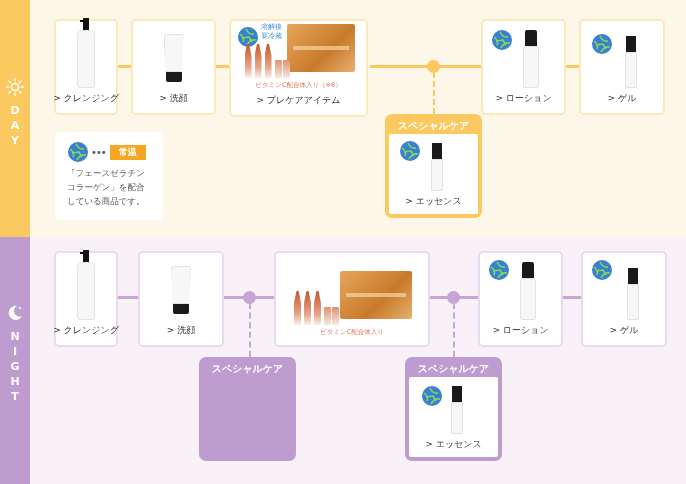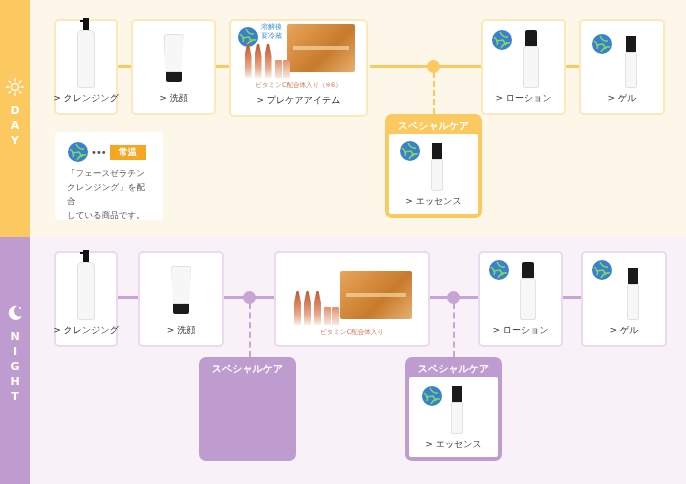--- a/index.html
+++ b/index.html
@@ -187,21 +187,21 @@
   <div class="legend">
     <div class="legend-row">
       <svg style="width:22px;height:22px;" viewBox="0 0 22 22">
         <circle cx="11" cy="11" r="10" fill="#3b7fd0"></circle>
           <path d="M3 8 Q8 12 6 16 M9 3 Q12 9 17 8 M10 19 Q13 13 19 14 M5 12 L12 11 L15 16" stroke="#7ed957" stroke-width="1.6" fill="none"></path>
       </svg>
       <span class="legend-dots">•••</span>
       <span class="legend-badge">常温</span>
     </div>
     <div class="legend-text">「フェースゼラチン
-クレンジング」を配合
+コラーゲン」を配合
 している商品です。</div>
   </div>
 </section>
 
 <section class="section night">
   <div class="side">
     <svg class="side-icon" viewBox="0 0 20 20">
       <path d="M12 3 A7 7 0 1 0 17 13 A5.5 5.5 0 1 1 12 3 Z" fill="#fff"></path>
       <circle cx="15" cy="5" r="1" fill="#fff"></circle>
     </svg>

